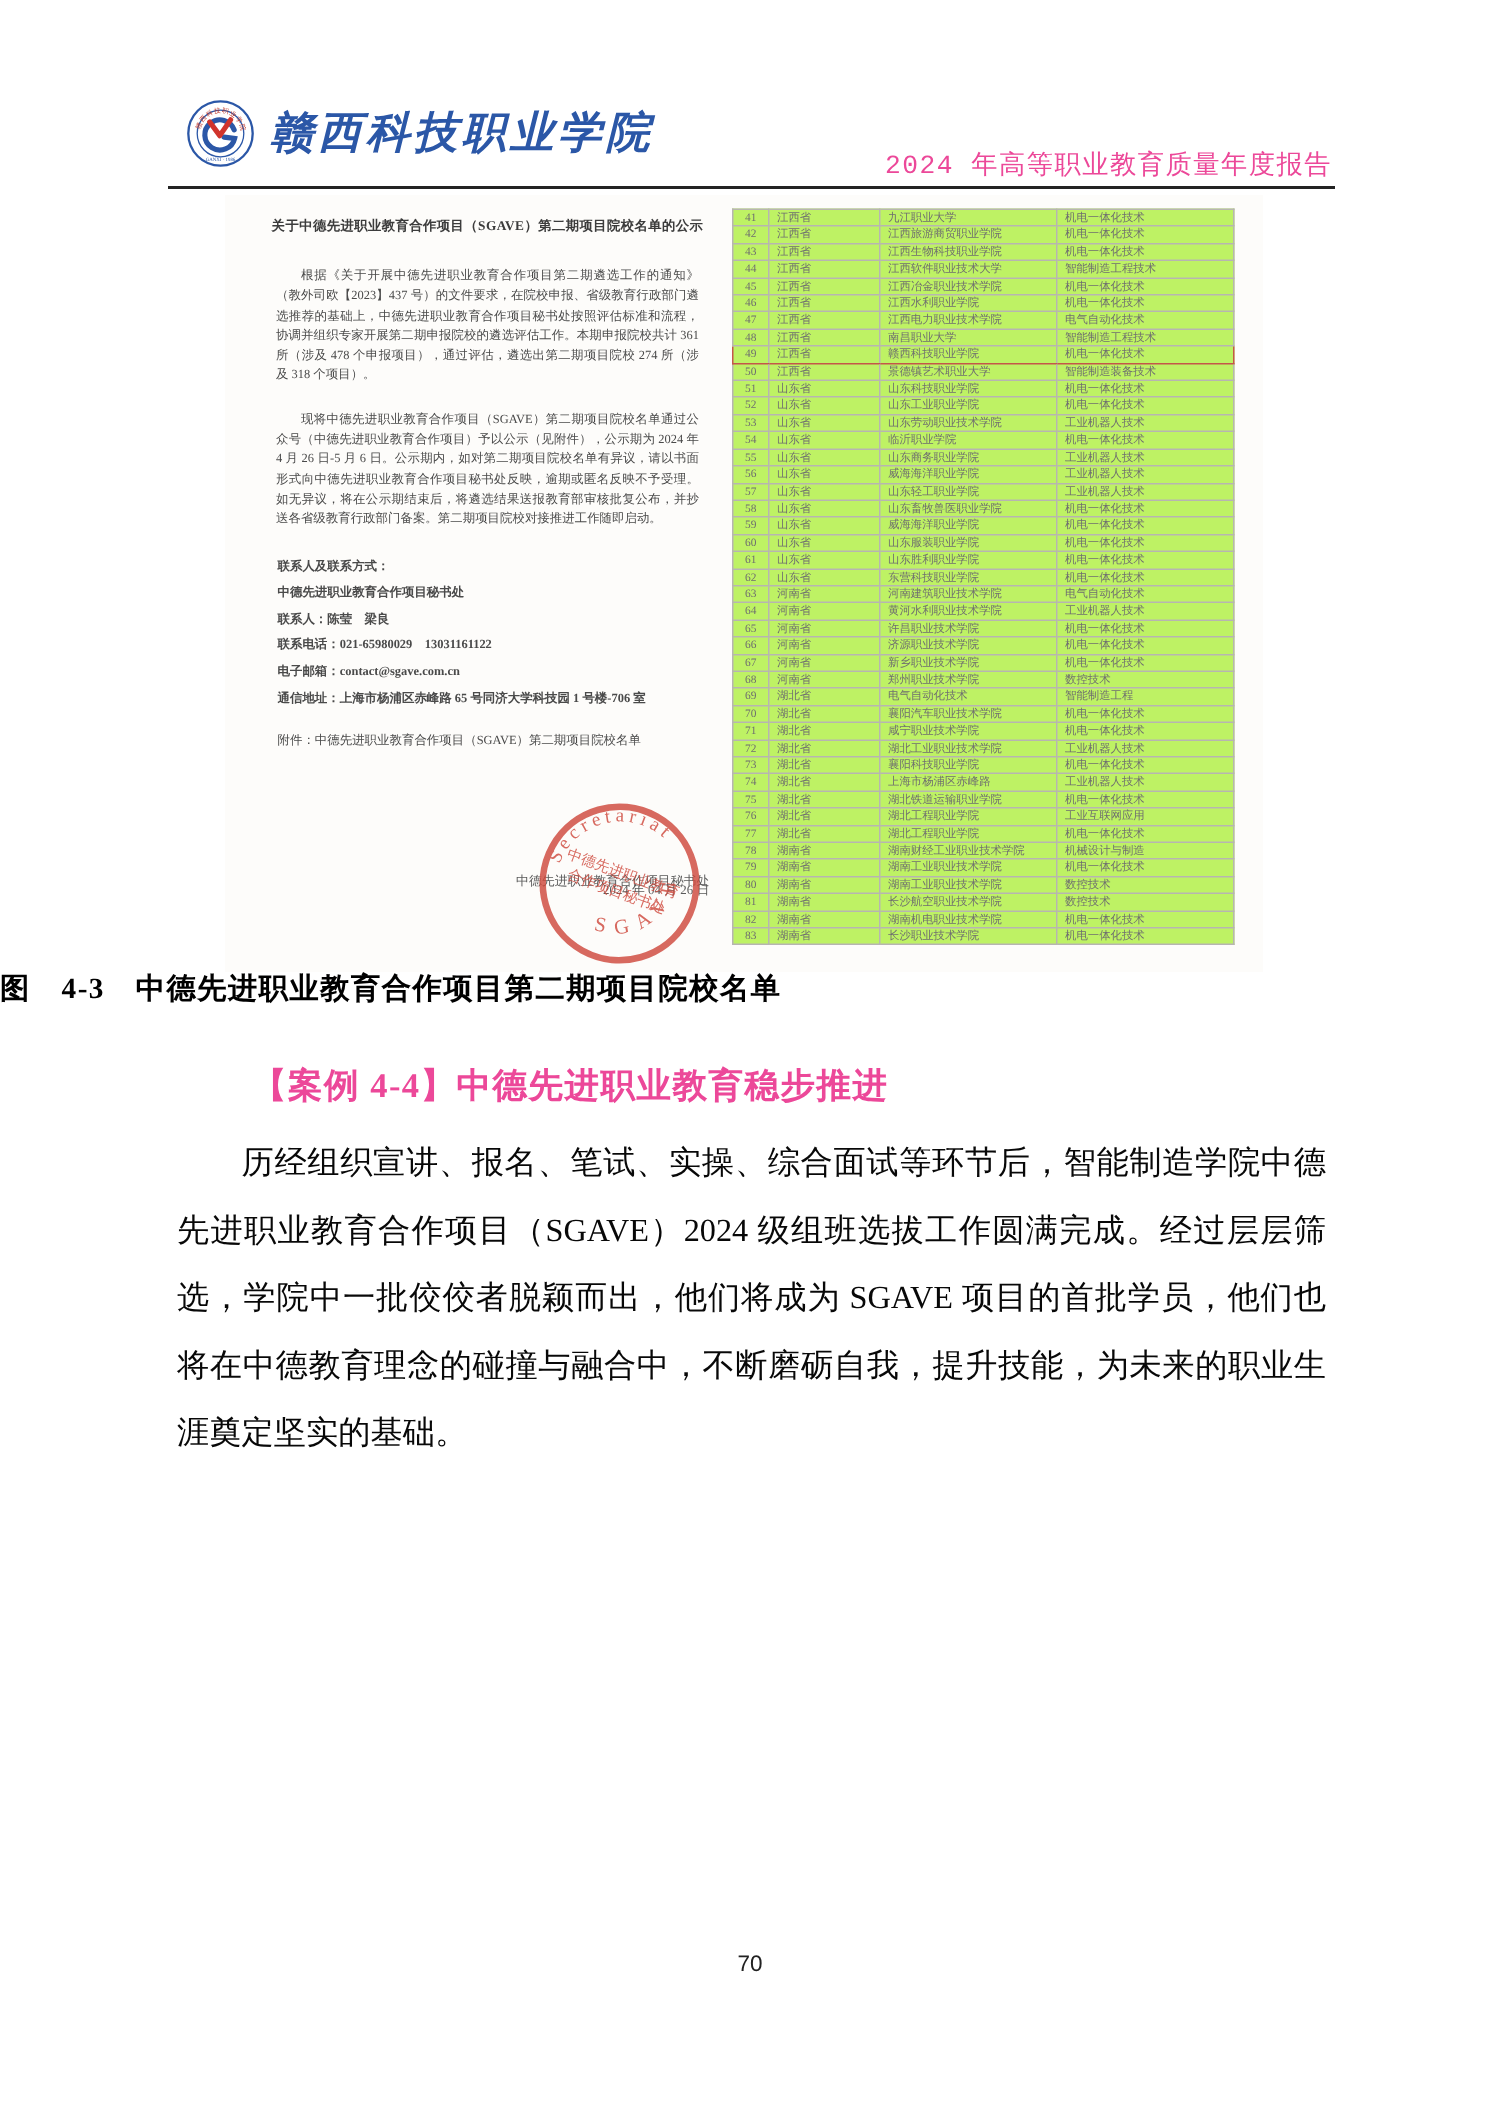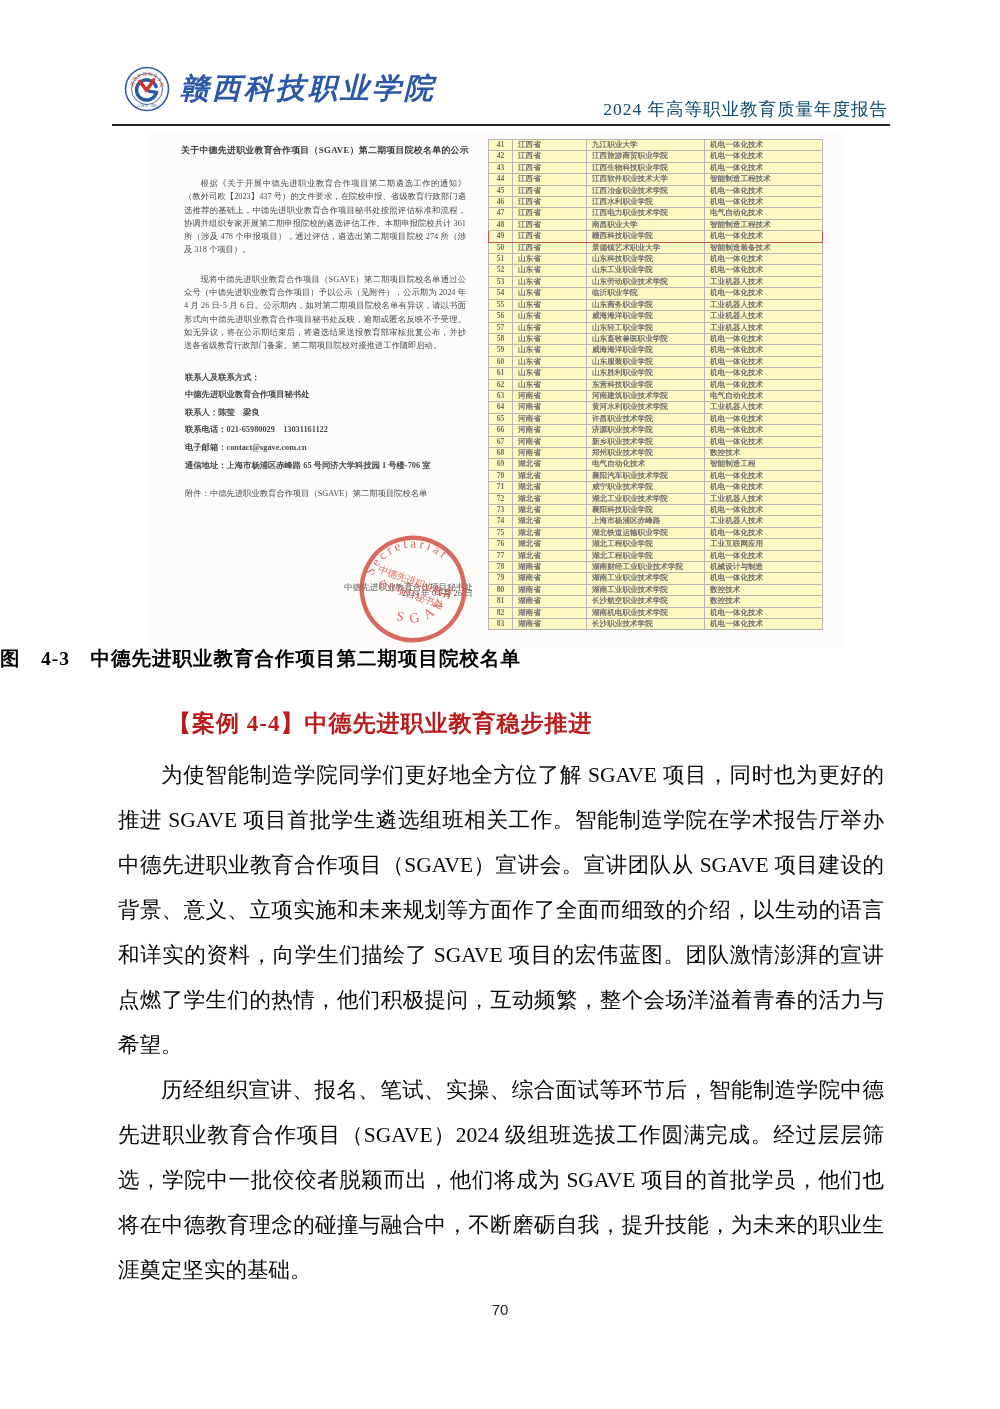--- a/index.html
+++ b/index.html
@@ -7,45 +7,45 @@
     position:relative;width:1000px;height:1409px;background:#ffffff;
     font-family:"Liberation Serif","DejaVu Serif",serif;color:#111;
     overflow:hidden;
   }
   
   .header{position:absolute;left:112px;top:64px;width:778px;height:60px;border-bottom:2px solid #232323;}
   .brand{position:absolute;left:12px;top:2px;display:flex;align-items:center;gap:10px;}
   .logo{width:46px;height:46px;flex:0 0 auto;}
   .school-name{font-size:29px;font-weight:bold;font-style:italic;color:#2b57a7;letter-spacing:3px;
     font-family:"Liberation Serif","DejaVu Serif",serif;}
-  .report-title{position:absolute;right:2px;bottom:3px;font-size:17.5px;color:#0c4a6e;letter-spacing:1px;}
+  .report-title{position:absolute;right:2px;bottom:3px;font-size:17.5px;color:#ec4899;letter-spacing:1px;font-family:Liberation Mono, monospace;}
   
   .scan-wrap{position:absolute;left:150px;top:130px;width:692px;height:518px;background:#fdfcfa;}
   .notice{position:absolute;left:18px;top:8px;width:314px;height:504px;color:#4a4a4a;font-size:8.3px;}
   .notice-title{text-align:center;font-weight:bold;color:#3c3c3c;font-size:8.9px;margin:6px 0 20px 0;letter-spacing:0.3px;}
   .notice-paragraphs p{margin:16px;text-indent:2em;line-height:13.3px;text-align:justify;}
   .contact-lines{margin-top:15px;padding-left:17px;line-height:17.6px;font-weight:bold;}
   .attachment-line{margin-top:14px;padding-left:17px;}
   .sig-name{position:absolute;left:176px;top:444px;font-size:8.6px;color:#5a5a5a;white-space:nowrap;}
   .sig-date{position:absolute;left:234px;top:450px;font-size:8.6px;color:#5a5a5a;white-space:nowrap;}
   .stamp{position:absolute;left:186px;top:392px;opacity:0.82;transform:rotate(-16deg);}
   
   .roster{position:absolute;left:338px;top:9px;width:334px;}
-  .roster table{border-collapse:collapse;table-layout:fixed;width:334px;background:#fef9c3;
-    font-size:7.6px;color:#6f6f6f;font-weight:bold;}
+  .roster table{border-collapse:collapse;table-layout:fixed;width:334px;background:#bef264;
+    font-size:7.6px;color:#6f6f6f;}
   .roster td{border:1px solid #b7b5b1;height:10.4px;padding:0 0 0 5px;white-space:nowrap;overflow:hidden;line-height:10.4px;}
   .roster td:first-child{text-align:center;padding:0;}
   .roster col.c1{width:24px}.roster col.c2{width:74px}.roster col.c3{width:118px}.roster col.c4{width:118px}
   .roster tr.hl td{border-top:1.5px solid #c4564a;border-bottom:1.5px solid #c4564a;}
   .roster tr.hl td:first-child{border-left:1.5px solid #c4564a;}
   .roster tr.hl td:last-child{border-right:1.5px solid #c4564a;}
   
   .figure-caption{position:absolute;left:0;top:645px;width:100%;
     font-weight:bold;font-size:19.5px;color:#000;letter-spacing:1px;}
-  .case-heading{position:absolute;left:168px;top:708px;font-size:23px;font-weight:bold;color:#b91c1c;letter-spacing:1px;}
+  .case-heading{position:absolute;left:168px;top:708px;font-size:23px;font-weight:bold;color:#ec4899;letter-spacing:1px;}
   .case-body{position:absolute;left:118px;top:753px;width:766px;}
   .case-body p{margin:0;text-indent:2em;font-size:21.5px;line-height:45px;text-align:justify;color:#080808;}
   
   .page-number{position:absolute;left:0;top:1301px;width:100%;text-align:center;font-size:15px;color:#222;
     font-family:"Liberation Sans","DejaVu Sans",sans-serif;}
   .stamp text, .logo text{font-family:"Liberation Serif","DejaVu Serif",serif;}
 </style>
 </head>
 <body>
 
@@ -377,19 +377,18 @@
           </tbody>
       </table>
     </div>
 
   </div>
 
   <div class="figure-caption">图　4-3　中德先进职业教育合作项目第二期项目院校名单</div>
 
   <div class="case-heading">【案例 4-4】中德先进职业教育稳步推进</div>
   <div class="case-body">
-      <p>为使智能制造学院同学们更好地全方位了解 SGAVE 项目，同时也为更好的推进 SGAVE 项目首批学生遴选组班相关工作。智能制造学院在学术报告厅举办中德先进职业教育合作项目（SGAVE）宣讲会。宣讲团队从 SGAVE 项目建设的背景、意义、立项实施和未来规划等方面作了全面而细致的介绍，以生动的语言和详实的资料，向学生们描绘了 SGAVE 项目的宏伟蓝图。团队激情澎湃的宣讲点燃了学生们的热情，他们积极提问，互动频繁，整个会场洋溢着青春的活力与希望。</p>
       <p>历经组织宣讲、报名、笔试、实操、综合面试等环节后，智能制造学院中德先进职业教育合作项目（SGAVE）2024 级组班选拔工作圆满完成。经过层层筛选，学院中一批佼佼者脱颖而出，他们将成为 SGAVE 项目的首批学员，他们也将在中德教育理念的碰撞与融合中，不断磨砺自我，提升技能，为未来的职业生涯奠定坚实的基础。</p>
     </div>
 
   <div class="page-number">70</div>
 
 </div>
 
 </body></html>

